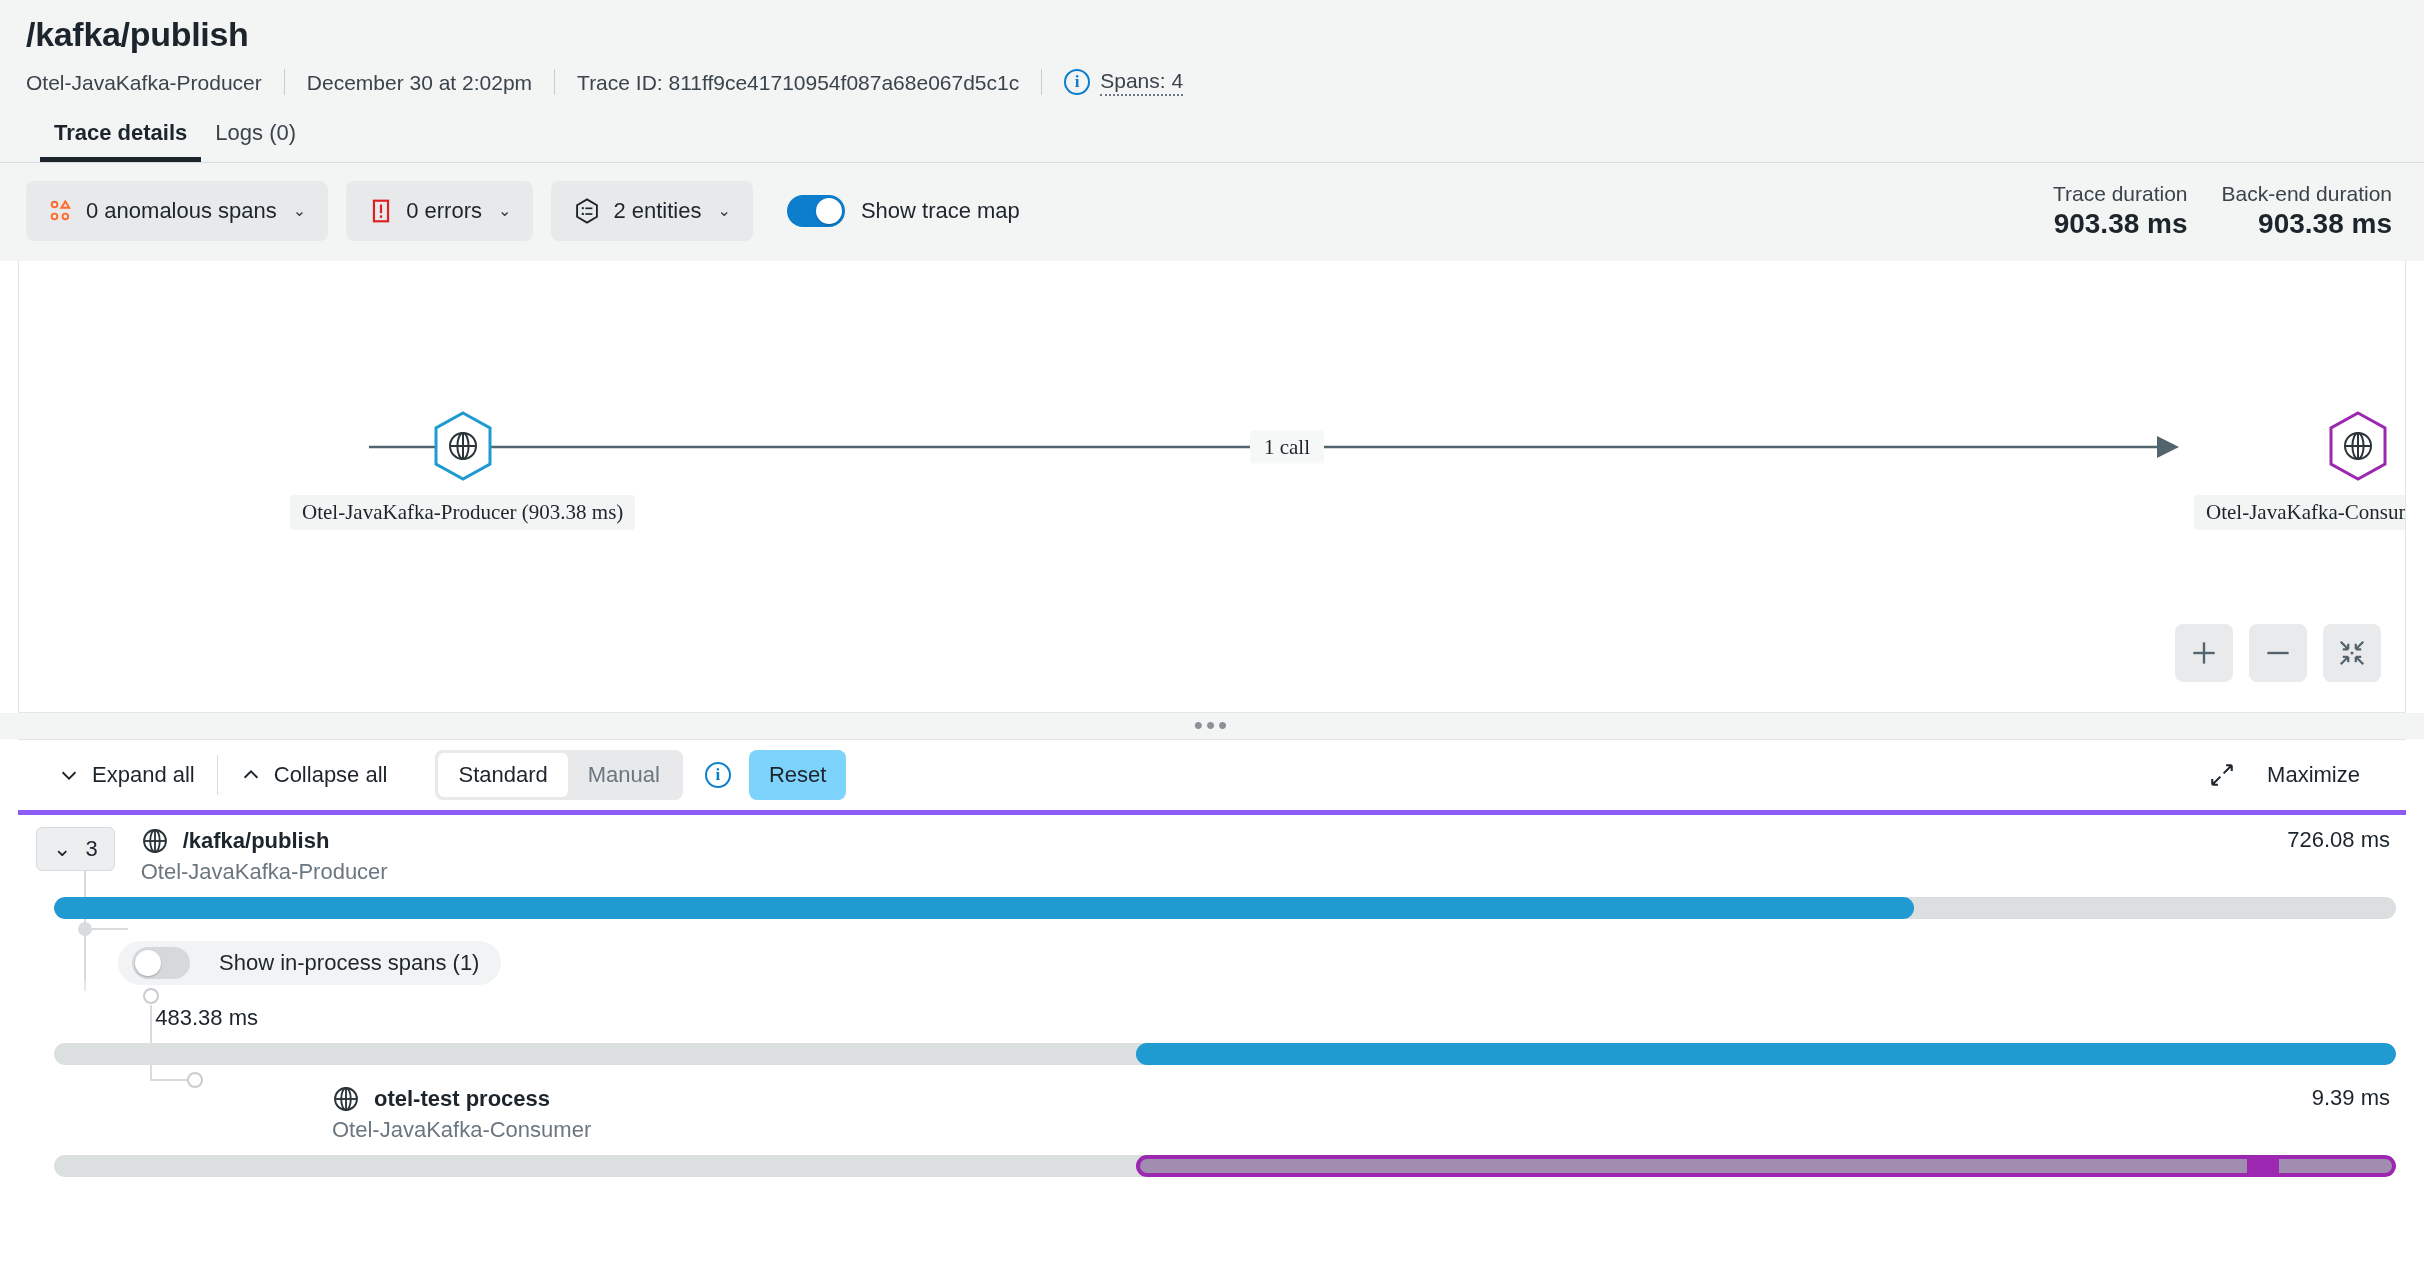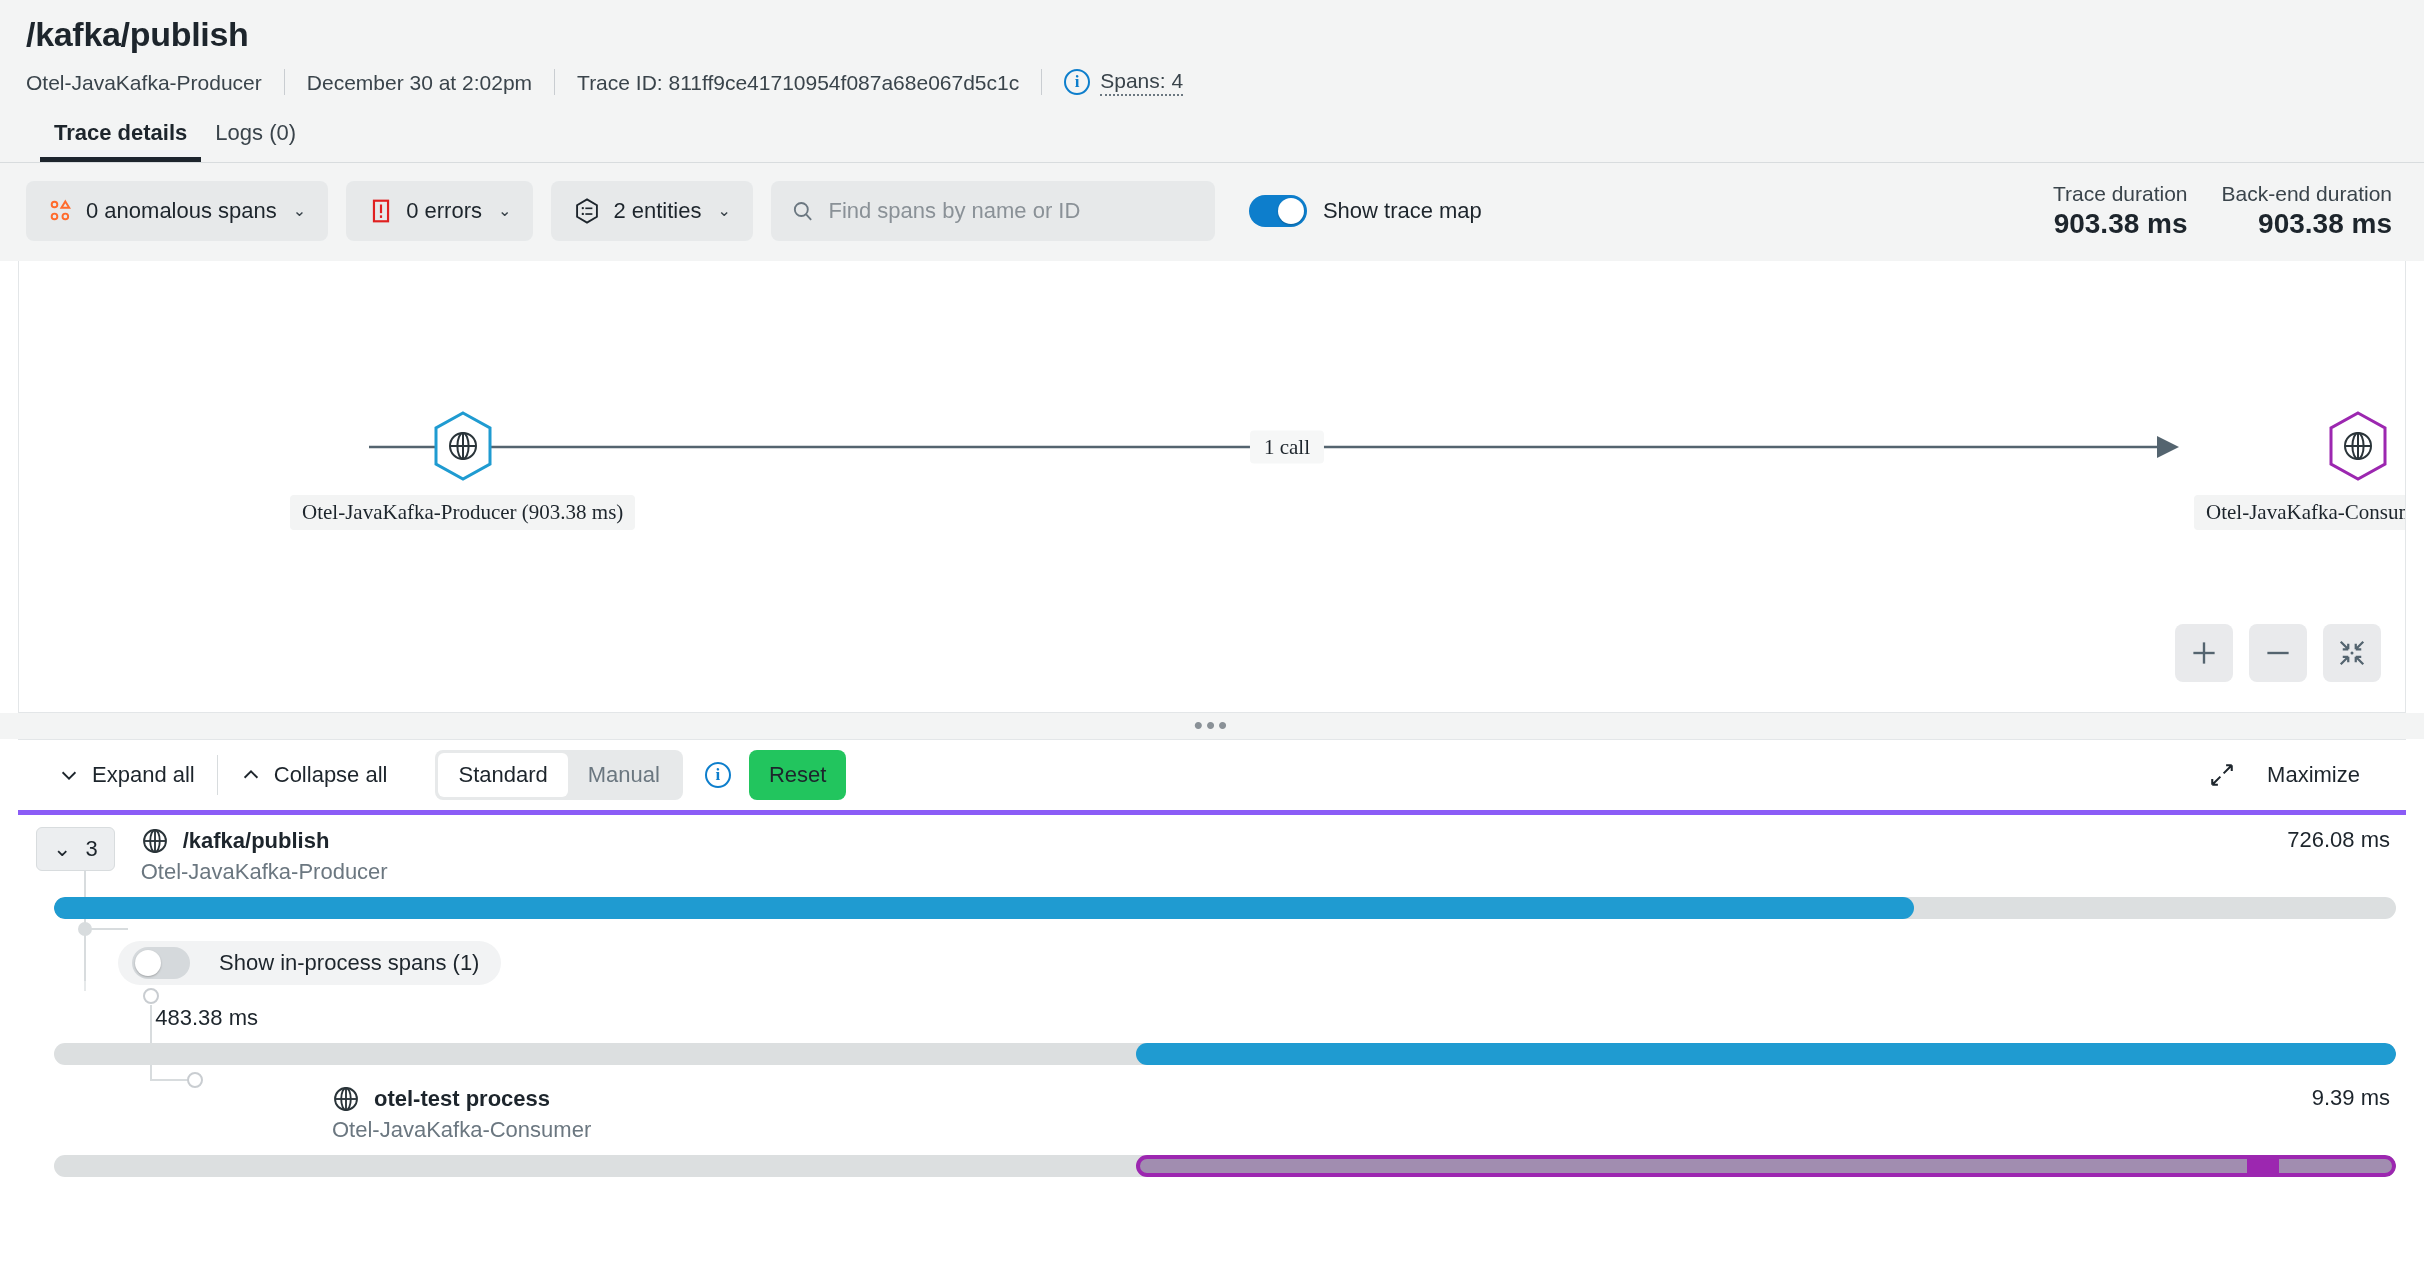--- a/index.html
+++ b/index.html
@@ -139,21 +139,21 @@
   .seg {
     display: flex; background: #e7e9ea; border-radius: 8px; height: 50px;
     margin-left: 26px; padding: 3px;
   }
   .seg-item {
     display: flex; align-items: center; padding: 0 20px;
     font-size: 22px; color: #6b7780; border-radius: 6px; cursor: pointer;
   }
   .seg-item.active { background: #ffffff; color: #1d252c; }
   .reset-btn {
-    background: #22c55e; border-radius: 8px; height: 50px;
+    background: #7dd3fc; border-radius: 8px; height: 50px;
     display: flex; align-items: center; padding: 0 20px;
     font-size: 22px; color: #1d252c; cursor: pointer; margin-left: 18px;
   }
   .maximize {
     margin-left: auto; display: flex; align-items: center; gap: 32px;
     font-size: 22px; color: #1d252c; cursor: pointer; padding-right: 28px;
   }
 
   
   .waterfall { margin: 0 18px; position: relative; background: #fff; }
@@ -251,27 +251,20 @@
       <path d="M12 2 L20.5 7 L20.5 17 L12 22 L3.5 17 L3.5 7 Z" fill="none" stroke="#1d252c" stroke-width="1.6"></path>
       <circle cx="8.4" cy="9.5" r="1" fill="#1d252c"></circle>
       <circle cx="8.4" cy="14.5" r="1" fill="#1d252c"></circle>
       <rect x="10.6" y="9" width="6" height="1.4" fill="#1d252c"></rect>
       <rect x="10.6" y="13.9" width="6" height="1.4" fill="#1d252c"></rect>
     </svg>
     <span>2 entities</span>
     <span class="caret">⌄</span>
   </div>
 
-  <div class="search-box">
-    <svg width="26" height="26" viewBox="0 0 24 24">
-      <circle cx="10.5" cy="10.5" r="6.6" fill="none" stroke="#6b7780" stroke-width="1.9"></circle>
-      <line x1="15.4" y1="15.4" x2="20.5" y2="21" stroke="#6b7780" stroke-width="1.9"></line>
-    </svg>
-    <input type="text" placeholder="Find spans by name or ID" style="">
-  </div>
 
   <div class="toggle-wrap">
     <span class="switch on">
       <span class="knob"></span>
     </span>
     <span class="toggle-label">Show trace map</span>
   </div>
 
   <div class="durations">
     <div class="dur-block">

